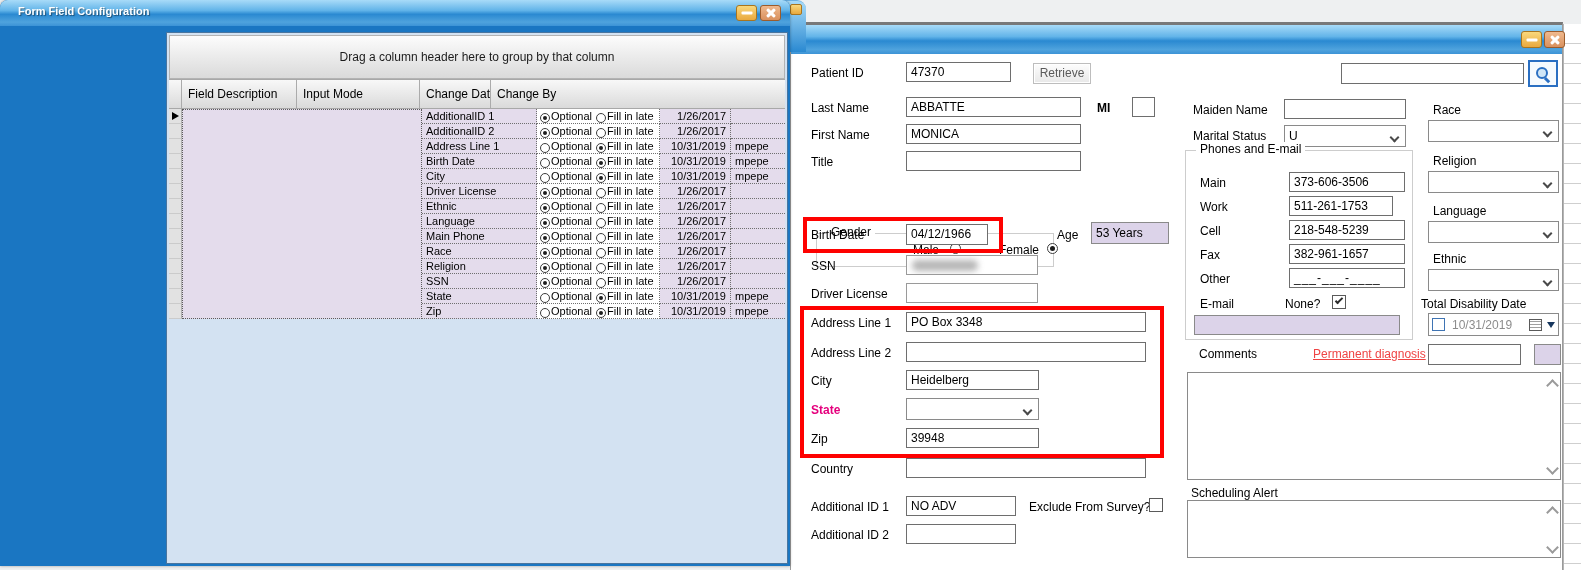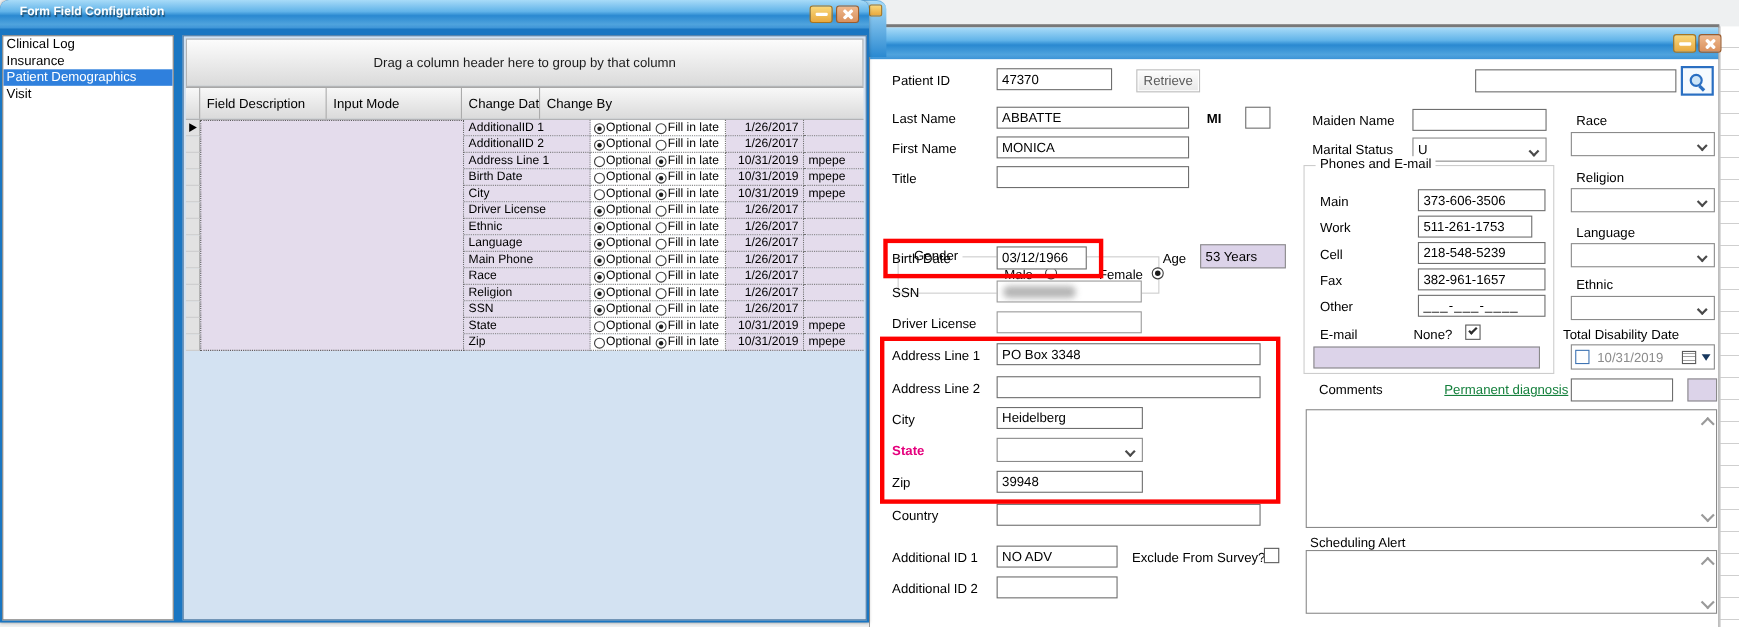--- a/index.html
+++ b/index.html
@@ -19,21 +19,21 @@
   .radio { display:inline-block; width:11px; height:11px; border:1px solid #3c3c3c;
            border-radius:50%; background:#fff; vertical-align:middle; position:relative; }
   .radio.sel::after { content:''; position:absolute; left:2px; top:2px; width:5px;
            height:5px; background:#1c1c1c; border-radius:50%; }
   .cb { position:absolute; width:14px; height:14px; border:1px solid #5a5a5a; background:#fff; }
   .cb.blue { border-color:#3f74b3; width:13px; height:13px; }
   .check-icon { position:absolute; left:2px; top:2px; width:8px; height:4px;
            border-left:2px solid #2b2b2b; border-bottom:2px solid #2b2b2b;
            transform:rotate(-45deg); }
   .red-rect { position:absolute; border:4px solid #fe0100; pointer-events:none; z-index:6; }
-  .link { color:#15803d; text-decoration:underline; cursor:pointer; }
+  .link { color:#ef4444; text-decoration:underline; cursor:pointer; }
   .magenta { color:#e5007d; font-weight:bold; }
   .ta { position:absolute; background:#fff; border:1px solid #8a8a8a; }
   .sc-up,.sc-dn { position:absolute; right:4px; width:8px; height:8px; }
   .sc-up::before,.sc-dn::before { content:''; position:absolute; left:0; width:7px; height:7px;
       border-left:2px solid #9a9a9a; border-bottom:2px solid #9a9a9a; }
   .sc-up::before { transform:rotate(135deg); top:2px; }
   .sc-dn::before { transform:rotate(-45deg); top:-1px; }
   .titlebar-grad { background:linear-gradient(180deg,#a8dbf8 0%,#62b4e9 40%,#2a89d1 55%,#4fa3dd 85%,#3c93d6 100%); }
   .winbtn { position:absolute; width:21px; height:17px; border-radius:3px; cursor:pointer; }
   .winbtn.min { background:linear-gradient(#f9d87c,#e9a93e); border:1px solid #a8751f; }
@@ -158,21 +158,21 @@
     <div class="gb" style="left:25px; top:131px; width:238px; height:34px;margin-top:48px;">
       <span class="gb-legend">Gender</span>
       <span class="lbl" style="left:96px; top:9px;">Male</span>
       <span class="radio" style="position:absolute; left:133px; top:9px;"></span>
       <span class="lbl" style="left:182px; top:9px;">Female</span>
       <span class="radio sel" style="position:absolute; left:230px; top:9px;"></span>
     </div>
 
     <div class="red-rect" style="left:12px; top:163px; width:200px; height:36px;"></div>
     <div class="lbl" style="left:20px; top:174px;">Birth Date</div>
-    <div class="inp" style="left:115px; top:170px; width:82px; height:21px;">03/12/1966</div>
+    <div class="inp" style="left:115px; top:170px; width:82px; height:21px;">04/12/1966</div>
     <div class="lbl" style="left:266px; top:174px;">Age</div>
     <div class="inp lav" style="left:300px; top:168px; width:78px; height:22px; line-height:20px;">53 Years</div>
 
     <div class="lbl" style="left:20px; top:205px;">SSN</div>
     <div class="inp" style="left:115px; top:201px; width:132px; height:20px; border-color:#9a9a9a;">
       <span class="blur-blob"></span>
     </div>
 
     <div class="lbl" style="left:20px; top:233px;">Driver License</div>
     <div class="inp" style="left:115px; top:229px; width:132px; height:20px; border-color:#9a9a9a;"></div>
@@ -285,26 +285,20 @@
 
 <div id="lwin">
   <div class="titlebar titlebar-grad">
     <span class="title">Form Field Configuration</span>
     <span class="winbtn min" style="left:736px; top:5px; height:16px;">
         <span class="dash-icon"></span>
       </span>
     <span class="winbtn cls x-icon" style="left:760px; top:5px; height:16px;"></span>
   </div>
 
-  <div id="listbox">
-      <div class="nav-item">Clinical Log</div>
-      <div class="nav-item">Insurance</div>
-      <div class="nav-item sel">Patient Demographics</div>
-      <div class="nav-item">Visit</div>
-    </div>
 
   <div id="gridpanel">
     <div id="groupband">Drag a column header here to group by that column</div>
     <div id="hdr">
       <div class="hcell" style="width:13px; padding-left:0;"></div>
       <div class="hcell" style="width:115px;">Field Description</div>
       <div class="hcell" style="width:123px;">Input Mode</div>
       <div class="hcell" style="width:71px;">Change Date</div>
       <div class="hcell" style="flex:1; border-right:none;">Change By</div>
     </div>

